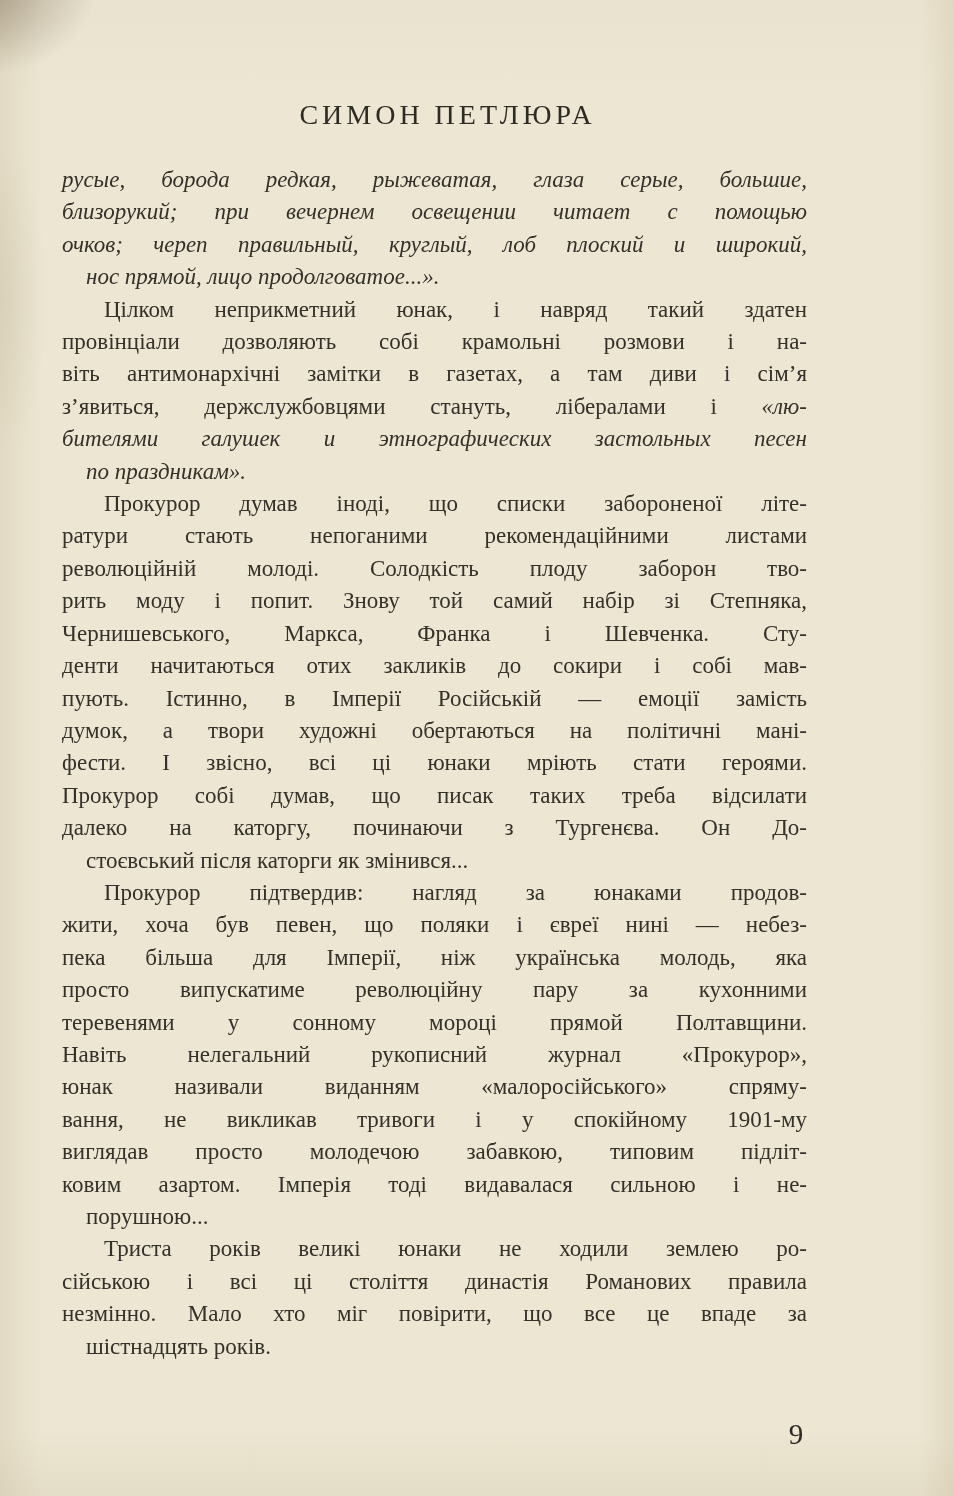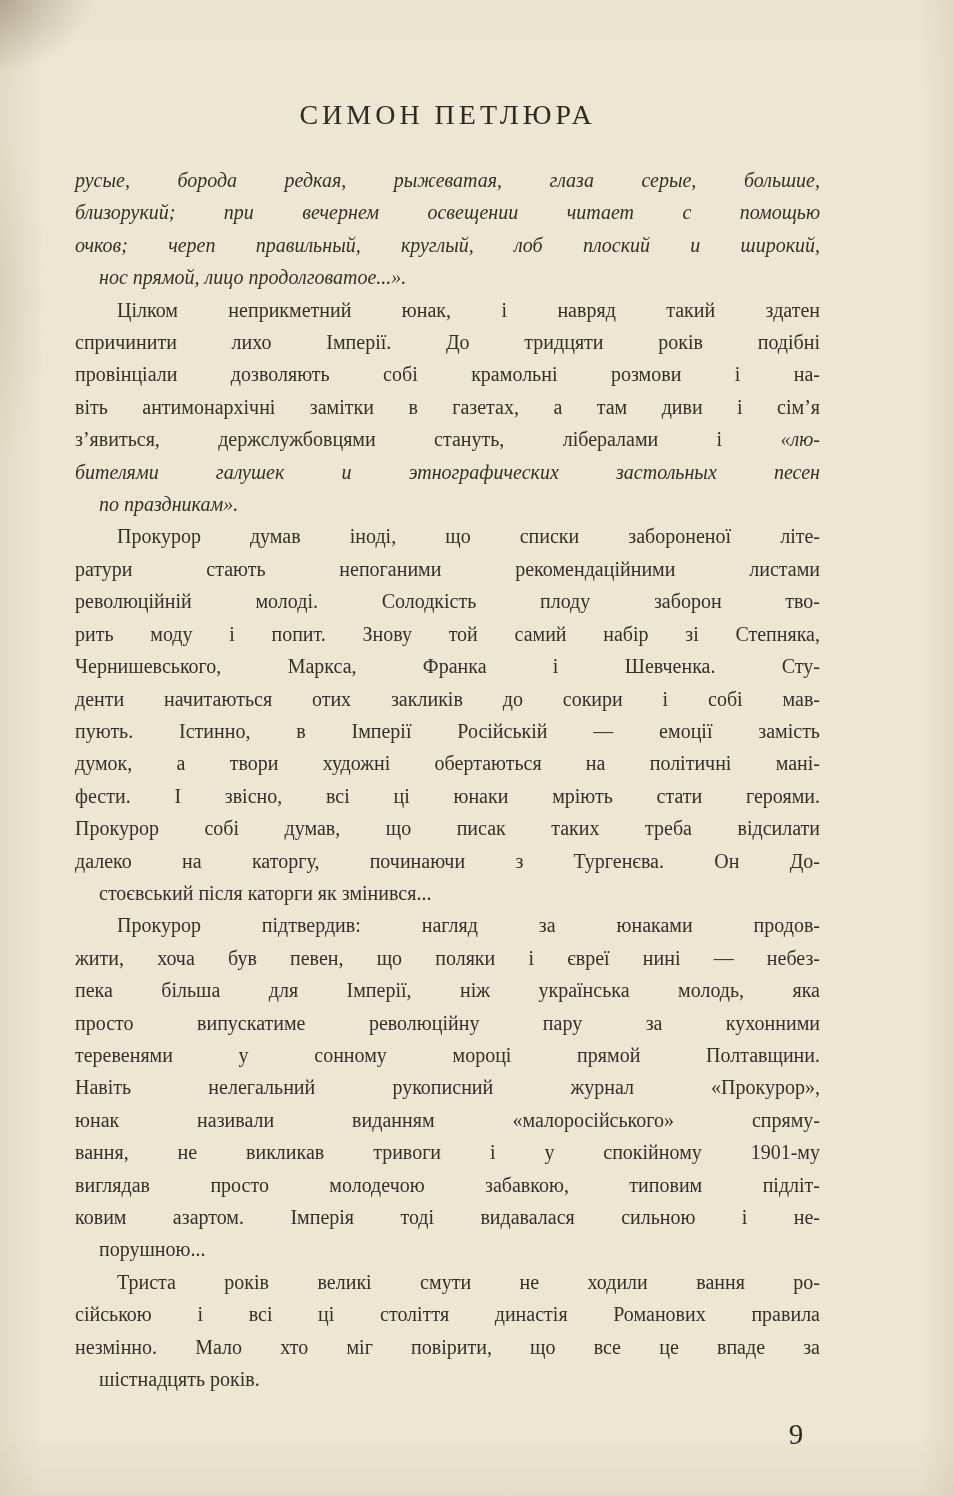--- a/index.html
+++ b/index.html
@@ -25,22 +25,22 @@
     top: 90px; left: 75px; width: 745px;
     text-align: center;
     font-size: 28px;
     letter-spacing: 4px;
     color: #2e2b25;
     white-space: nowrap;
     margin-top: 9px;
   }
   .body-text {
     position: absolute;
-    top: 164px; left: 75px; width: 745px;
-    font-size: 20px;
+    top: 164px; left: 62px; width: 745px;
+    font-size: 23px;
     line-height: 32.4px;
     color: #34302a;
   }
   .para { margin: 0; }
   .line {
     text-align: justify;
     text-align-last: justify;
     white-space: normal;
   }
   .line.last { text-align-last: left; margin-left: 24px; }
@@ -62,21 +62,20 @@
 
   <div class="body-text">
       <div class="para">
         <div class="line"><span class="it">русые, борода редкая, рыжеватая, глаза серые, большие,</span></div>
         <div class="line"><span class="it">близорукий; при вечернем освещении читает с помощью</span></div>
         <div class="line"><span class="it">очков; череп правильный, круглый, лоб плоский и широкий,</span></div>
         <div class="line last"><span class="it">нос прямой, лицо продолговатое...».</span></div>
       </div>
       <div class="para indent">
         <div class="line"><span>Цілком неприкметний юнак, і навряд такий здатен</span></div>
-        <div class="line"><span>спричинити лихо Імперії. До тридцяти років подібні</span></div>
         <div class="line"><span>провінціали дозволяють собі крамольні розмови і на-</span></div>
         <div class="line"><span>віть антимонархічні замітки в газетах, а там диви і сім’я</span></div>
         <div class="line"><span>з’явиться, держслужбовцями стануть, лібералами і </span><span class="it">«лю-</span></div>
         <div class="line"><span class="it">бителями галушек и этнографических застольных песен</span></div>
         <div class="line last"><span class="it">по праздникам».</span></div>
       </div>
       <div class="para indent">
         <div class="line"><span>Прокурор думав іноді, що списки забороненої літе-</span></div>
         <div class="line"><span>ратури стають непоганими рекомендаційними листами</span></div>
         <div class="line"><span>революційній молоді. Солодкість плоду заборон тво-</span></div>
@@ -97,21 +96,21 @@
         <div class="line"><span>просто випускатиме революційну пару за кухонними</span></div>
         <div class="line"><span>теревенями у сонному мороці прямой Полтавщини.</span></div>
         <div class="line"><span>Навіть нелегальний рукописний журнал «Прокурор»,</span></div>
         <div class="line"><span>юнак називали виданням «малоросійського» спряму-</span></div>
         <div class="line"><span>вання, не викликав тривоги і у спокійному 1901-му</span></div>
         <div class="line"><span>виглядав просто молодечою забавкою, типовим підліт-</span></div>
         <div class="line"><span>ковим азартом. Імперія тоді видавалася сильною і не-</span></div>
         <div class="line last"><span>порушною...</span></div>
       </div>
       <div class="para indent">
-        <div class="line"><span>Триста років великі смути не ходили вання ро-</span></div>
+        <div class="line"><span>Триста років великі юнаки не ходили землею ро-</span></div>
         <div class="line"><span>сійською і всі ці століття династія Романових правила</span></div>
         <div class="line"><span>незмінно. Мало хто міг повірити, що все це впаде за</span></div>
         <div class="line last"><span>шістнадцять років.</span></div>
       </div>
     </div>
 
   <div class="page-number">9</div>
 </div>
 
 </body></html>

